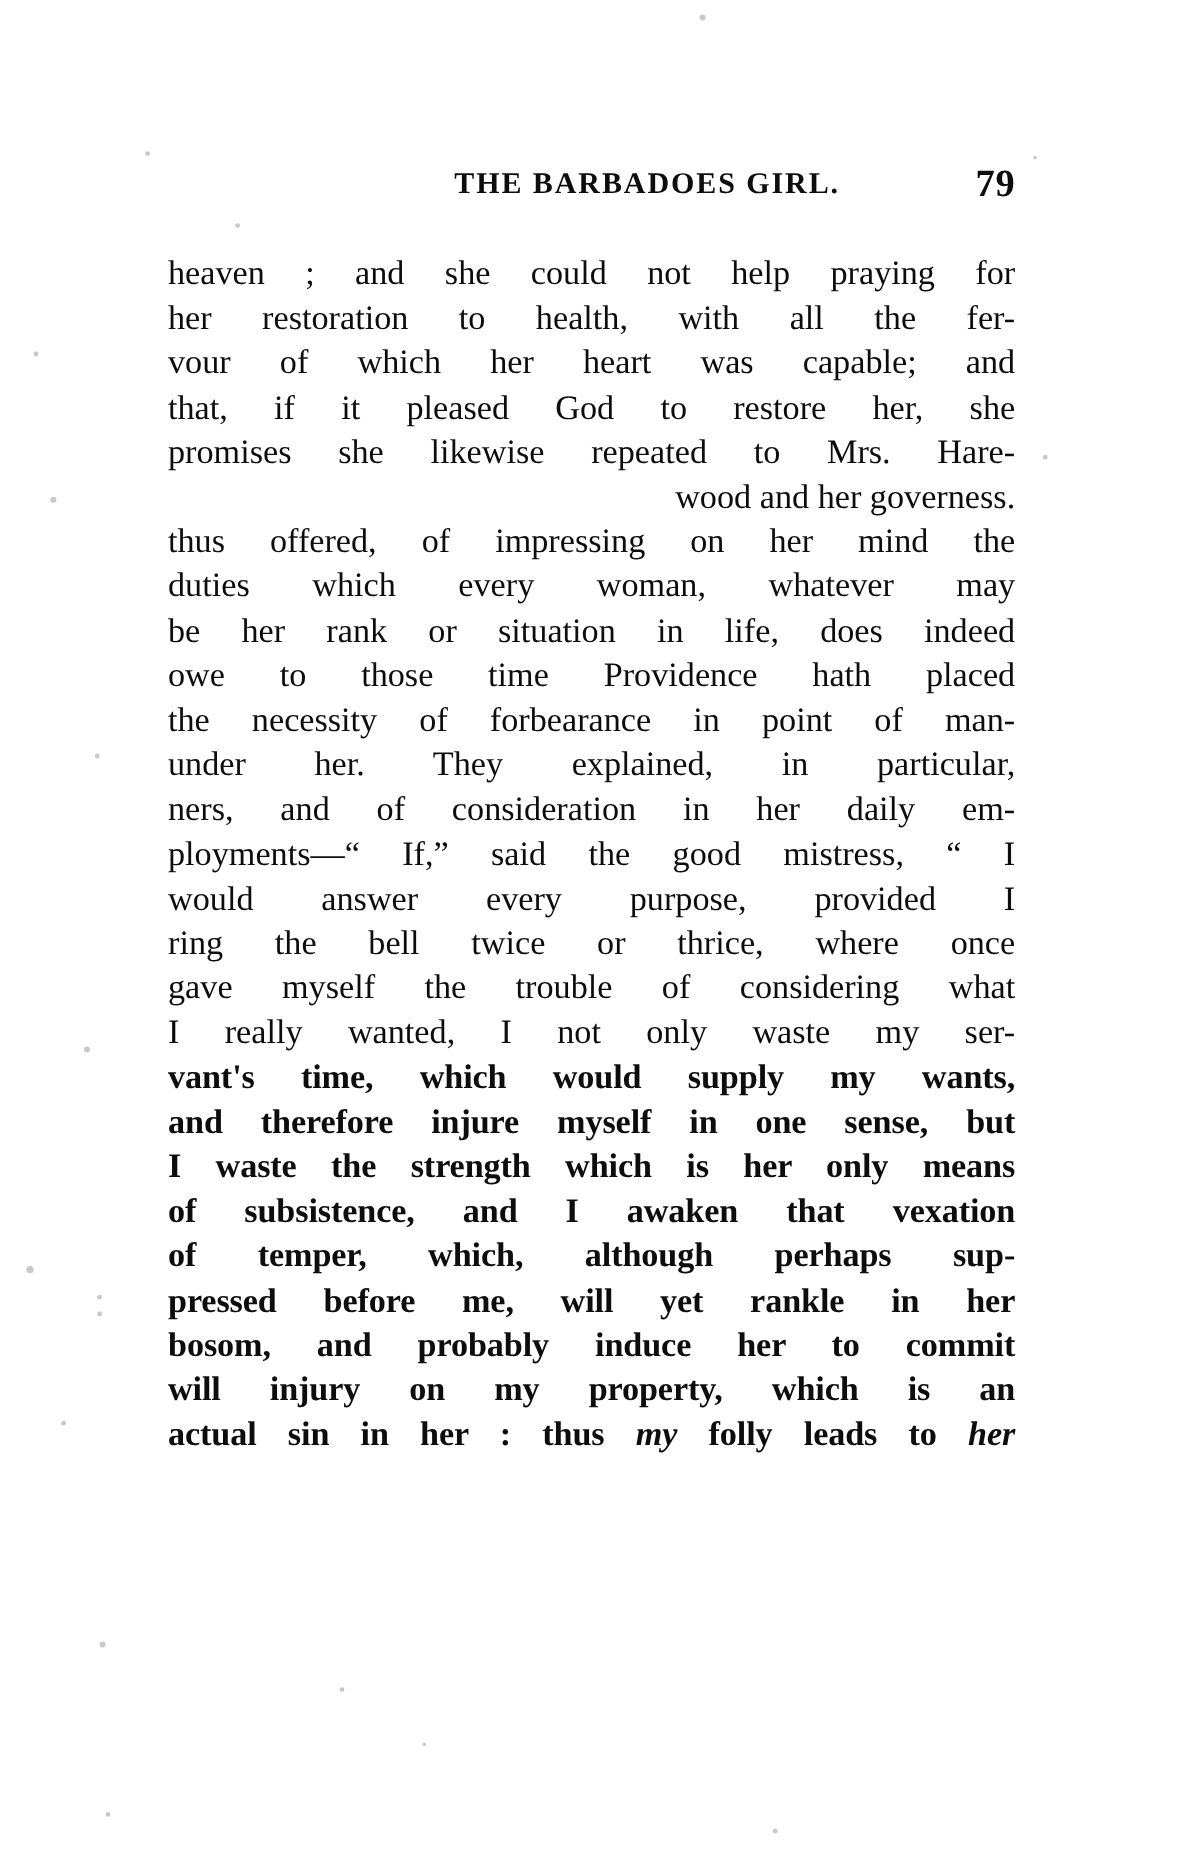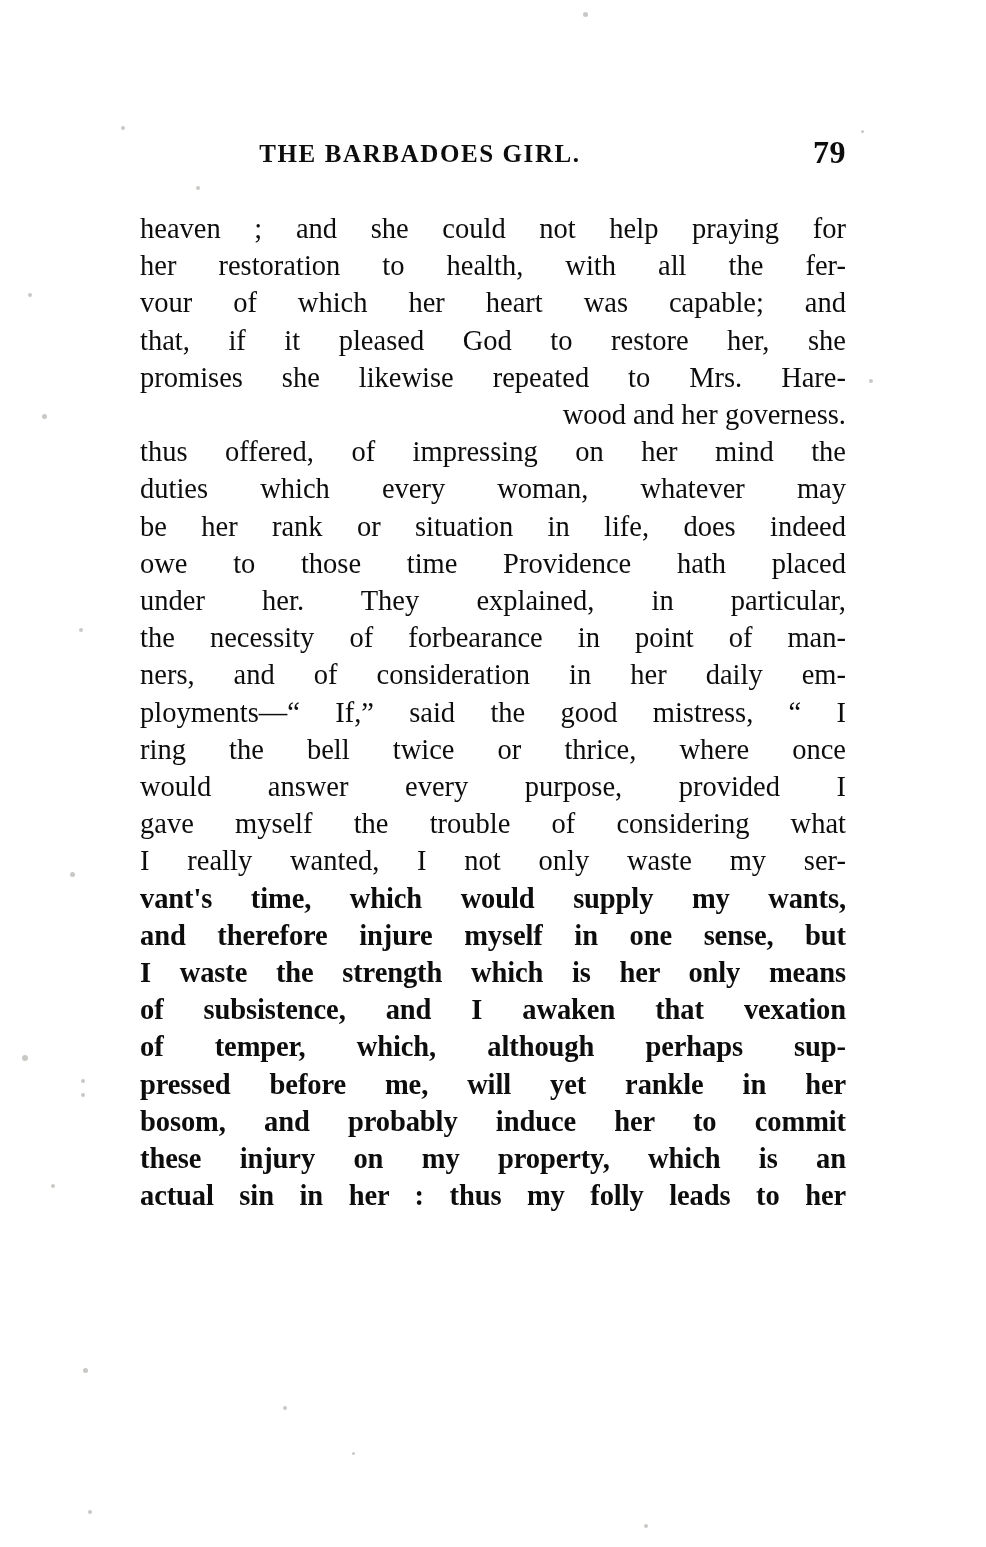--- a/index.html
+++ b/index.html
@@ -37,21 +37,21 @@
     left: 140px;
     top: 140px;
     width: 706px;
     height: 40px;
   }
   .head-title {
     position: absolute;
     left: 0;
     top: 0;
     width: 560px;
-    text-align: center;
+    text-align: right;
     font-size: 25px;
     letter-spacing: 1.6px;
     font-variant: small-caps;
     text-transform: uppercase;
     font-weight: bold;
     white-space: nowrap;
   }
   .folio {
     position: absolute;
     right: 0;
@@ -83,20 +83,21 @@
     text-align-last: justify;
   }
   .para .ln.last {
     text-align: right;
   }
   .indent {
     display: inline-block;
     width: 44px;
   }
   .it {
+    font-style: italic;
   }
   
   .heavy {
     font-weight: bold;
     letter-spacing: -0.1px;
   }
 </style>
 </head>
 <body>
 
@@ -135,33 +136,33 @@
       <span class="ln j">that, if it pleased God to restore her, she</span>
       <span class="ln j">promises she likewise repeated to Mrs. Hare-</span>
       <span class="ln last">wood and her governess.</span>
     </p>
 
     <p class="para">
       <span class="ln j">thus offered, of impressing on her mind the</span>
       <span class="ln j">duties which every woman, whatever may</span>
       <span class="ln j">be her rank or situation in life, does indeed</span>
       <span class="ln j">owe to those time Providence hath placed</span>
+      <span class="ln j">the necessity of forbearance in point of man-</span>
       <span class="ln j">under her.   They explained, in particular,</span>
-      <span class="ln j">the necessity of forbearance in point of man-</span>
       <span class="ln j">ners, and of consideration in her daily em-</span>
       <span class="ln j">ployments—“ If,” said the good mistress, “ I</span>
+      <span class="ln j">would answer every purpose, provided I</span>
       <span class="ln j">ring the bell twice or thrice, where once</span>
-      <span class="ln j">would answer every purpose, provided I</span>
       <span class="ln j">gave myself the trouble of considering what</span>
       <span class="ln j">I really wanted, I not only waste my ser-</span>
       <span class="ln j heavy">vant's time, which would supply my wants,</span>
       <span class="ln j heavy">and therefore injure myself in one sense, but</span>
       <span class="ln j heavy">I waste the strength which is her only means</span>
       <span class="ln j heavy">of subsistence, and I awaken that vexation</span>
       <span class="ln j heavy">of temper, which, although perhaps sup-</span>
       <span class="ln j heavy">pressed before me, will yet rankle in her</span>
       <span class="ln j heavy">bosom, and probably induce her to commit</span>
-      <span class="ln j heavy">these injury on my property, which is an</span>
+      <span class="ln j heavy">will injury on my property, which is an</span>
       <span class="ln j heavy"><span>actual sin in her : thus </span><span class="it">my</span><span> folly leads to </span><span class="it">her</span></span>
     </p>
 
   </div>
 </div>
 
 </body></html>

